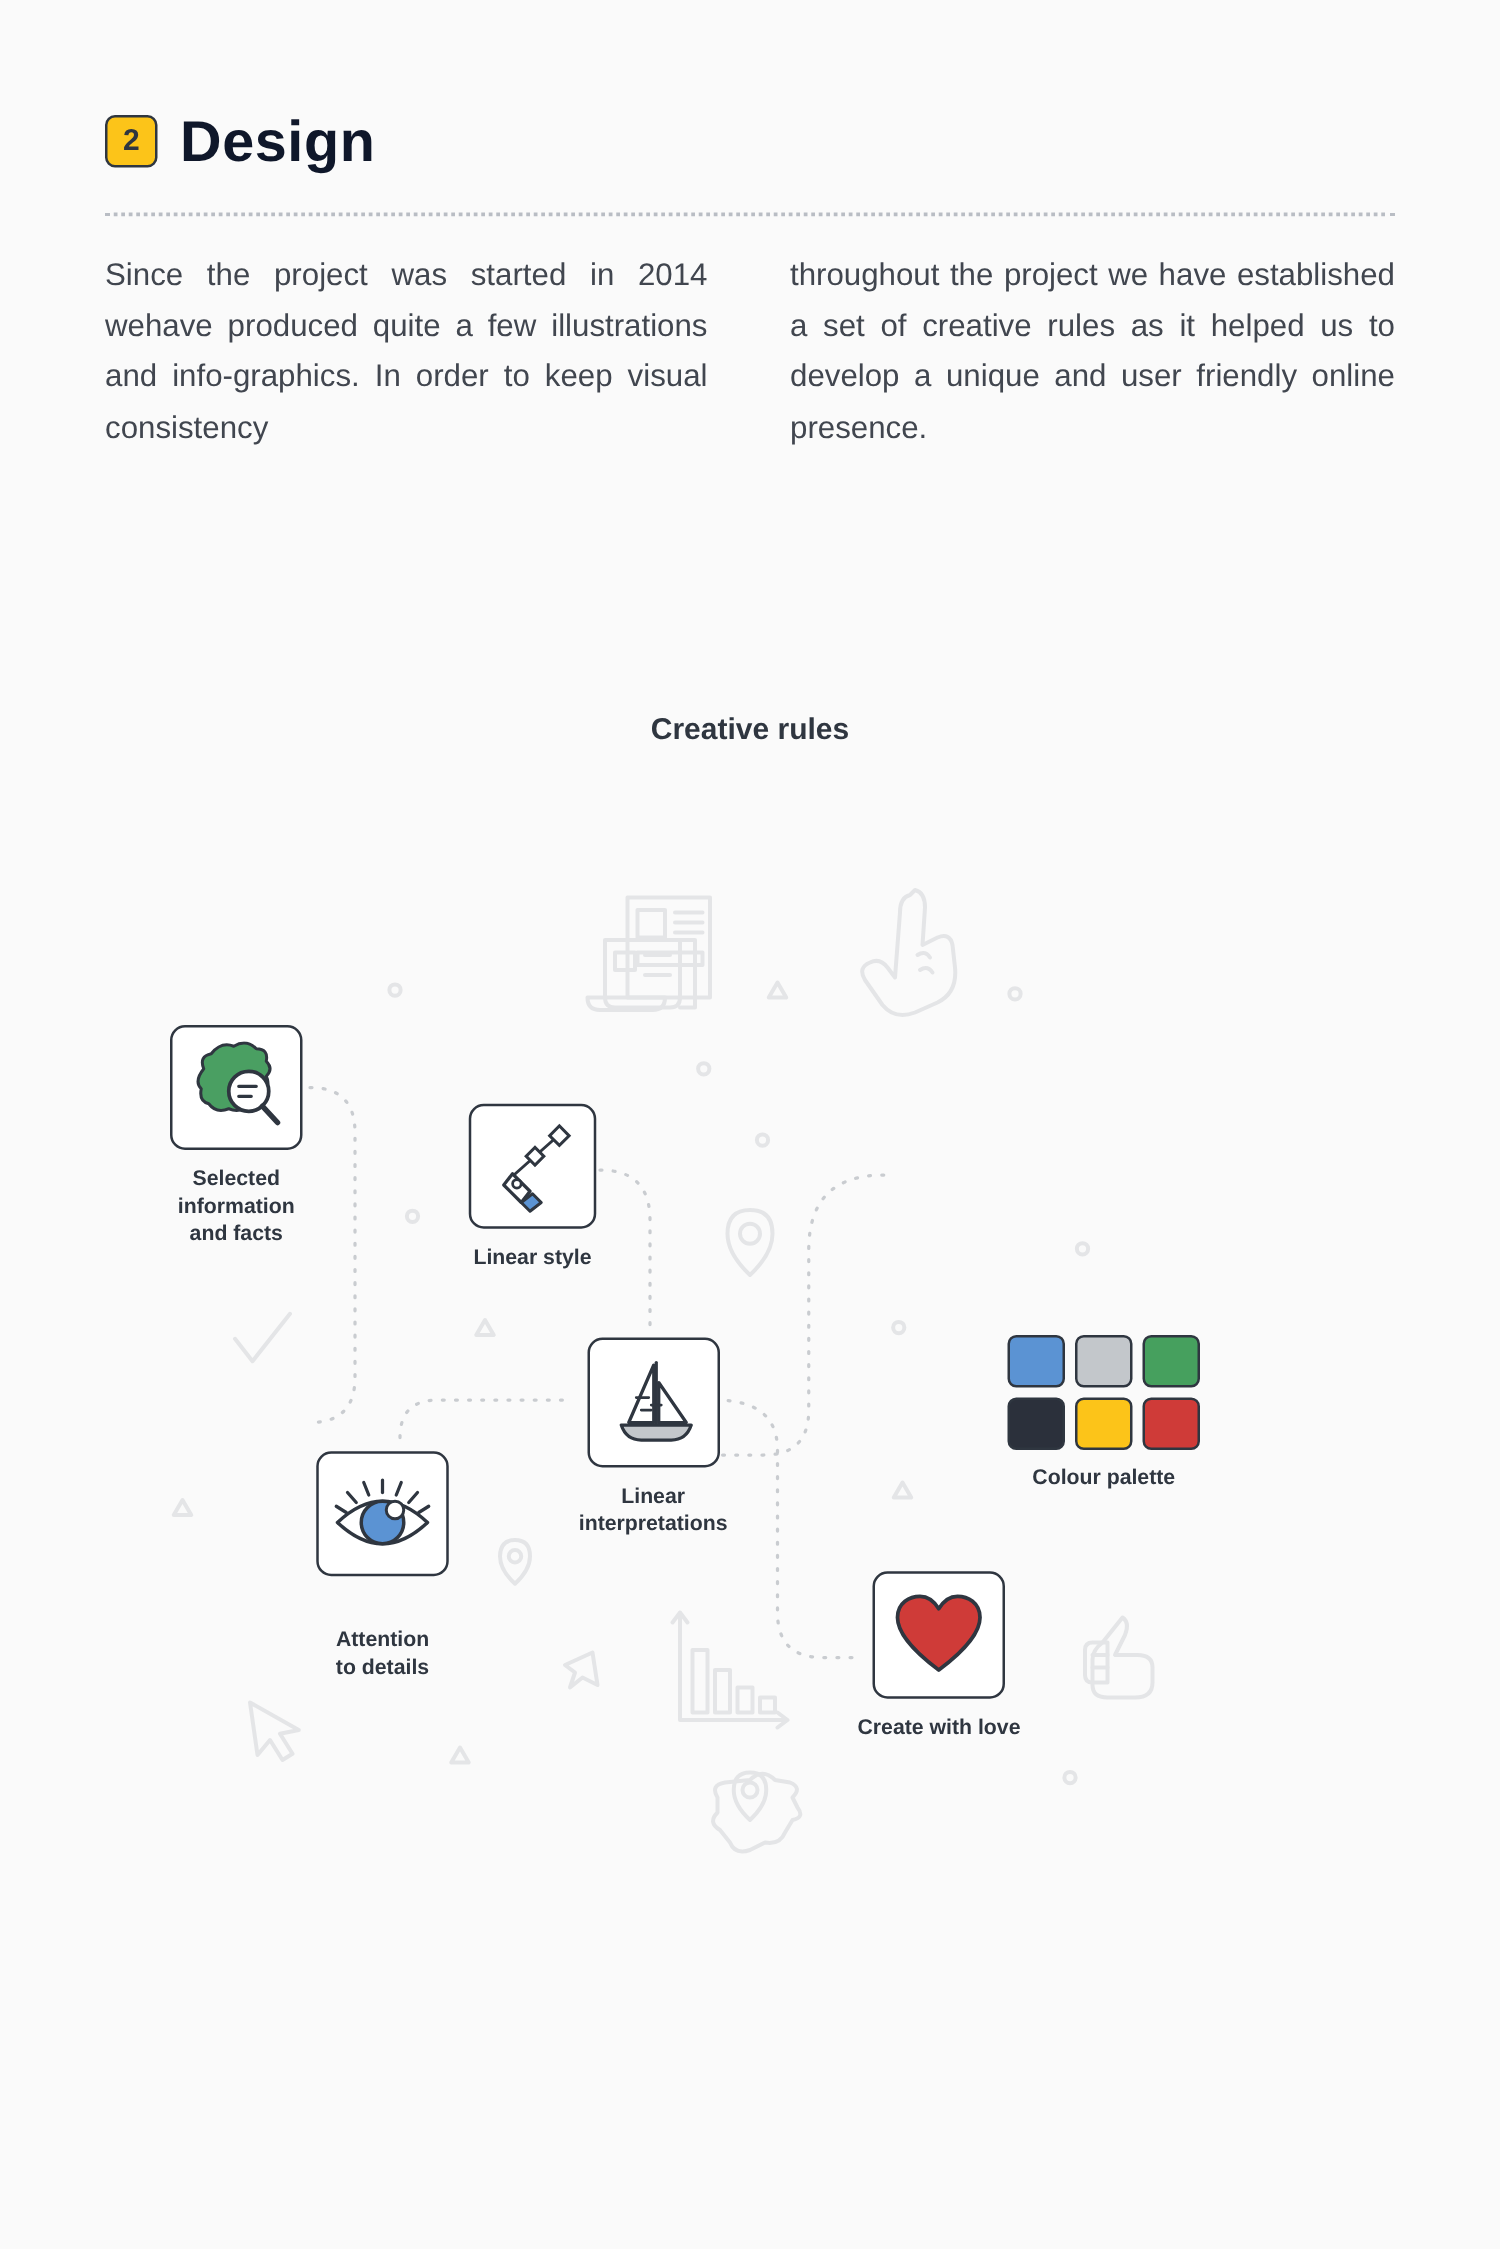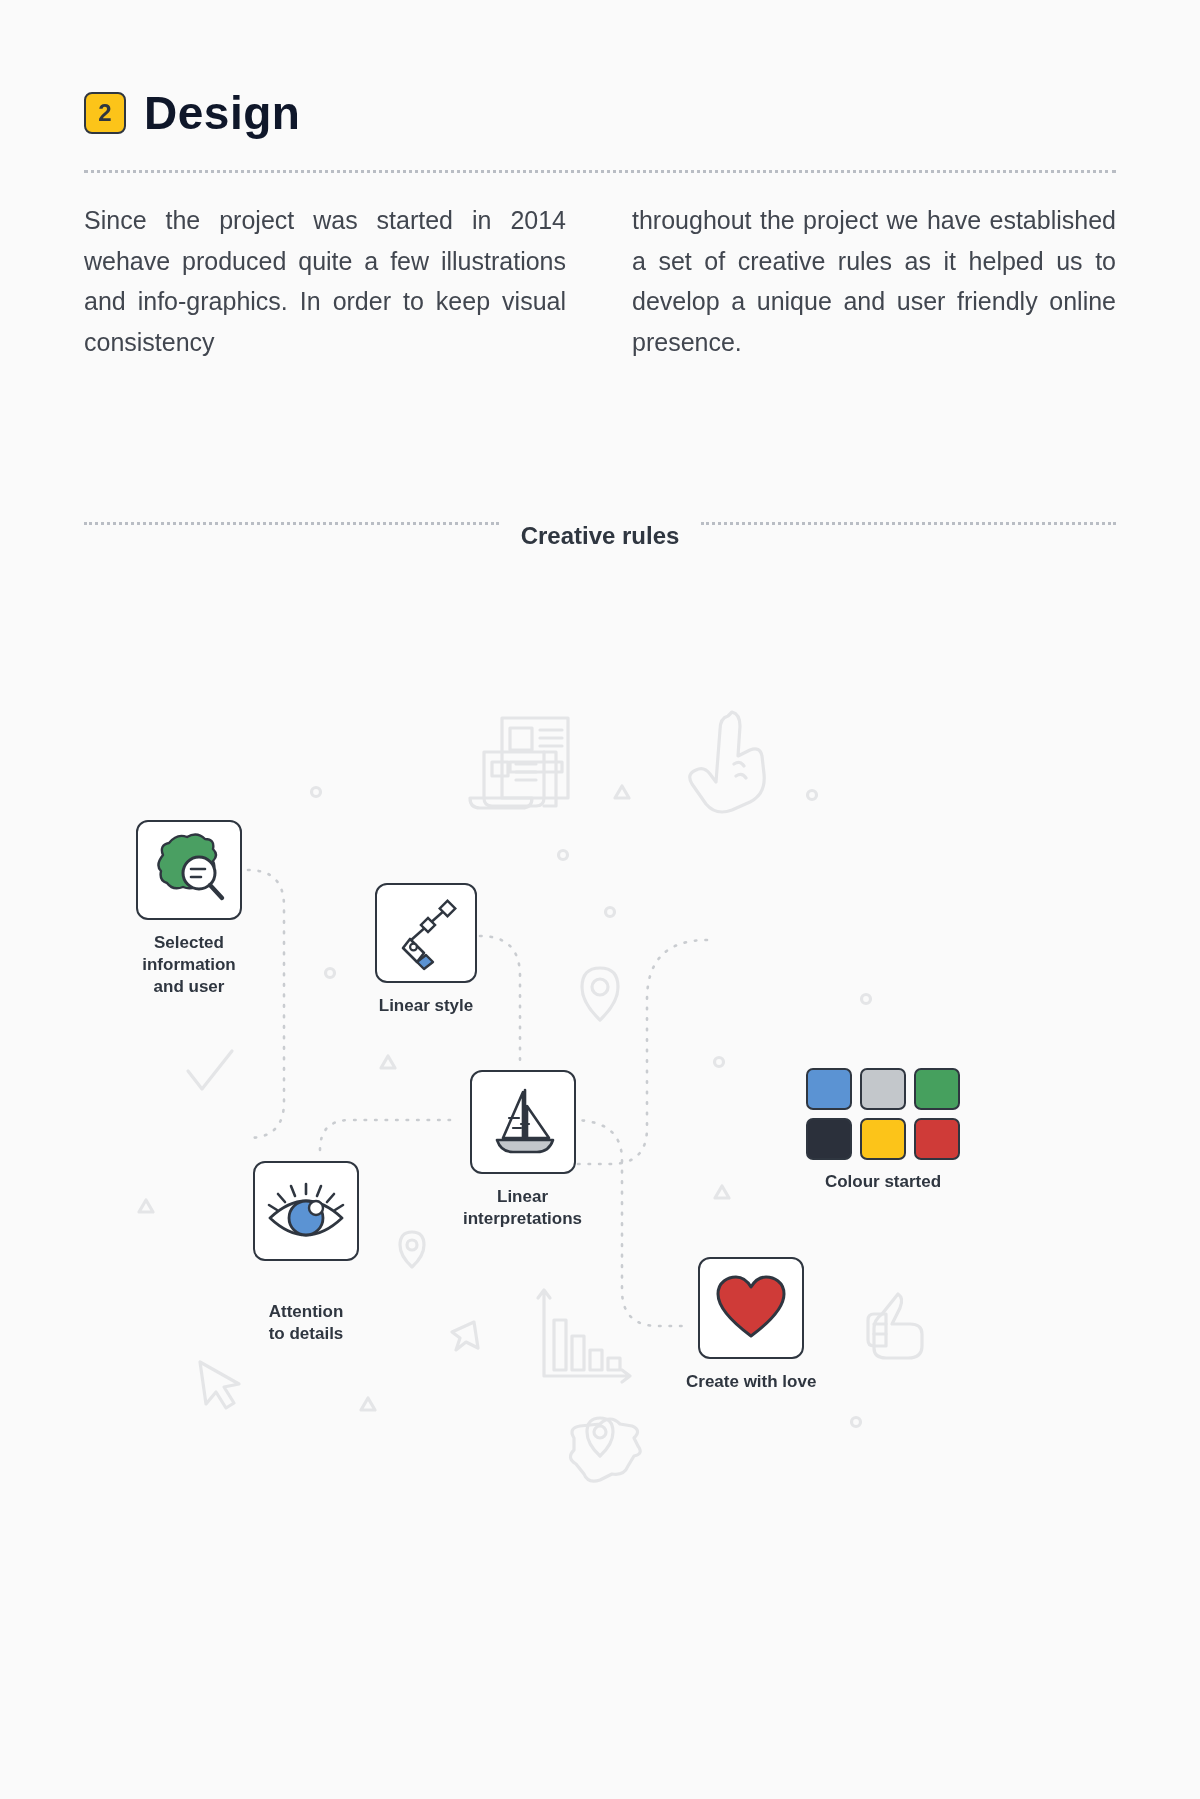--- a/index.html
+++ b/index.html
@@ -70,25 +70,26 @@
     color: #41464f;
     text-align: justify;
   }
   .intro-left { left: 84px; top: 200px; width: 482px; }
   .intro-right { left: 632px; top: 200px; width: 484px; }
 
   
   .divider {
     position: absolute;
     left: 84px;
-    top: 522px;
+    top: 545px;
     width: 1032px;
     display: flex;
-    align-items: flex-start;
+    align-items: center;
     gap: 22px;
+    flex-direction: column;
   }
   .divider .dots {
     flex: 1;
     border-top: 3px dotted #b9bdc4;
     height: 0;
   }
   .divider-label {
     font-size: 24px;
     font-weight: bold;
     color: #2f3640;
@@ -325,21 +326,21 @@
       <div class="card">
         <svg width="80" height="74" viewBox="0 0 80 74">
           <path d="M14 22 q-4 -10 6 -12 q8 -10 18 -6 q10 -6 18 2 q10 0 8 10 q6 6 0 12 q4 8 -4 12 q0 10 -10 10 q-6 8 -16 4 q-10 4 -16 -4 q-8 -2 -6 -12 q-6 -6 2 -16 z" fill="#4a9f62" stroke="#2f3640" stroke-width="2.4" stroke-linejoin="round"></path>
           <circle cx="50" cy="40" r="16" fill="#ffffff" stroke="#2f3640" stroke-width="3"></circle>
           <path d="M42 36 h14 M42 44 h10" stroke="#2f3640" stroke-width="2.6" stroke-linecap="round"></path>
           <path d="M61 52 l12 13" stroke="#2f3640" stroke-width="4.4" stroke-linecap="round"></path>
         </svg>
       </div>
       <div class="rule-label">Selected
 information
-and user</div>
+and facts</div>
     </div>
 
     <div class="rule rule-linear">
       <div class="card">
         <svg width="76" height="76" viewBox="0 0 76 76">
           <path d="M22 46 L40 30 L58 14" fill="none" stroke="#2f3640" stroke-width="2.4"></path>
           <rect x="54" y="8" width="11" height="11" transform="rotate(45 59.5 13.5)" fill="#ffffff" stroke="#2f3640" stroke-width="2.4"></rect>
           <rect x="35" y="25" width="10" height="10" transform="rotate(45 40 30)" fill="#ffffff" stroke="#2f3640" stroke-width="2.4"></rect>
           <path d="M22 44 l14 14 l-7 9 l-14 -14 z" fill="#ffffff" stroke="#2f3640" stroke-width="2.6" stroke-linejoin="round"></path>
           <circle cx="25.5" cy="52" r="3.4" fill="#ffffff" stroke="#2f3640" stroke-width="2.2"></circle>
@@ -396,17 +397,17 @@
 
     <div class="palette">
       <div class="swatch-grid">
         <div class="swatch" style="background:#5b93d3"></div>
         <div class="swatch" style="background:#c3c7cb"></div>
         <div class="swatch" style="background:#46a05e"></div>
         <div class="swatch" style="background:#2b303b"></div>
         <div class="swatch" style="background:#fcc419"></div>
         <div class="swatch" style="background:#cf3b38"></div>
       </div>
-      <div class="palette-label">Colour started</div>
+      <div class="palette-label">Colour palette</div>
     </div>
 
   </div>
 </div>
 
 </body></html>

